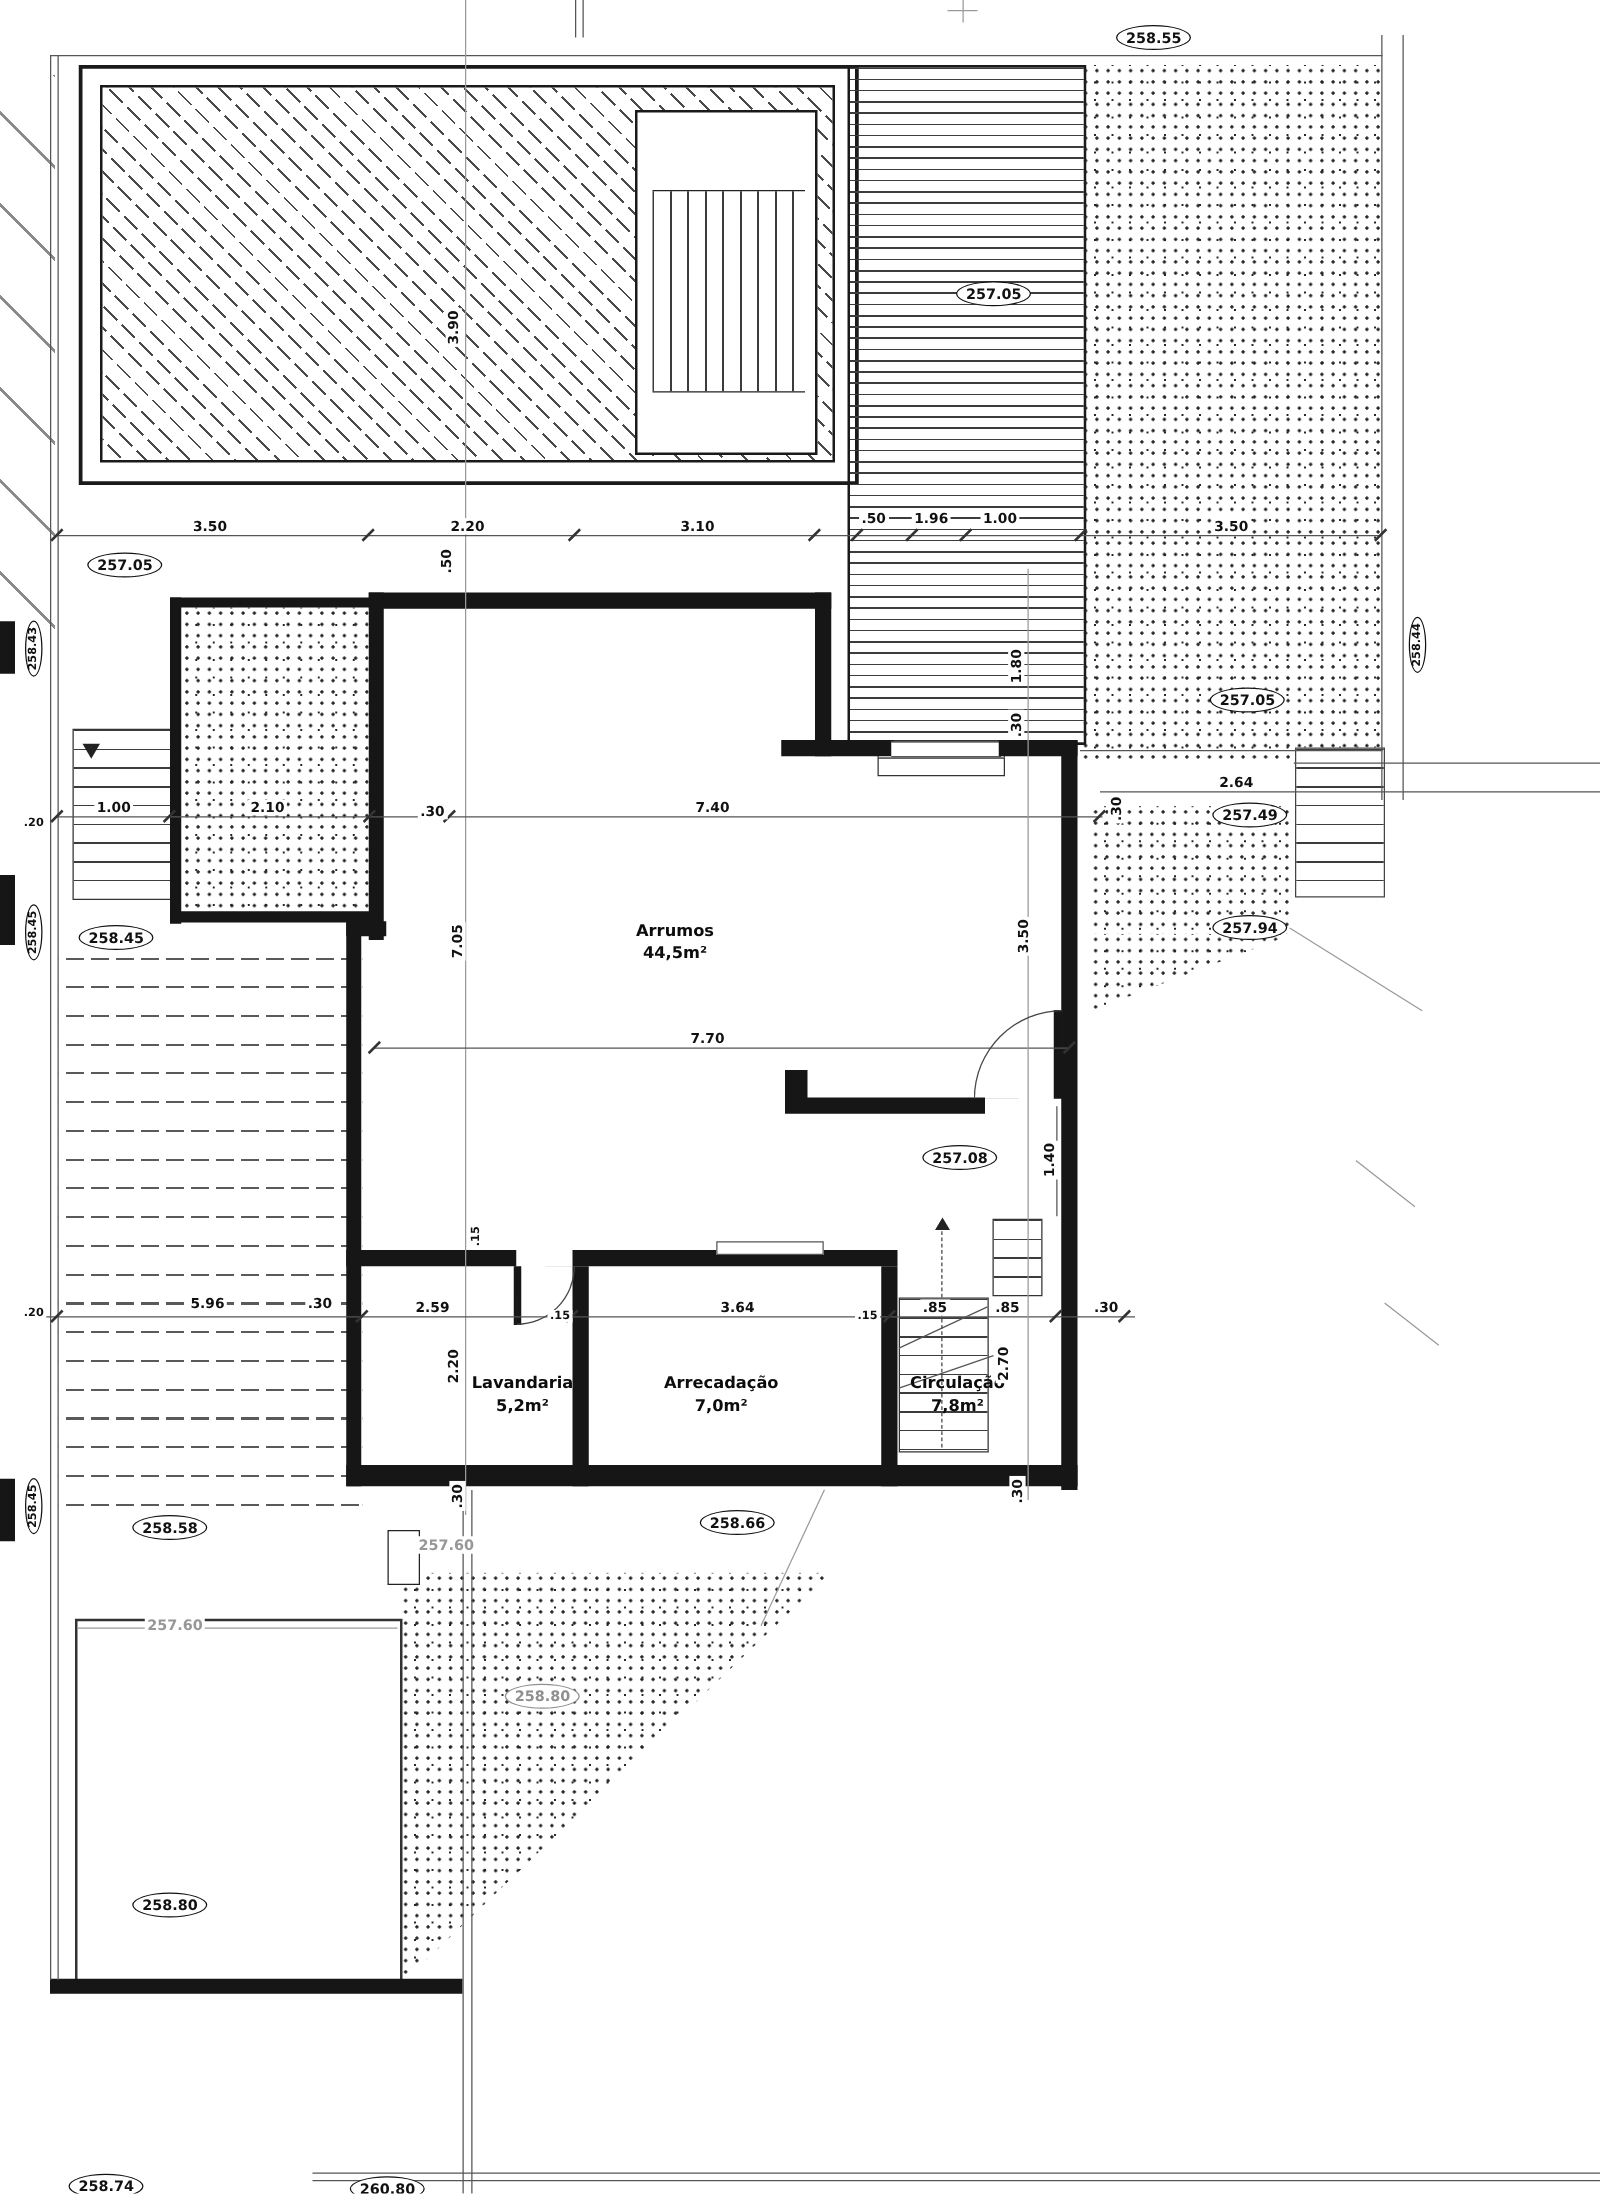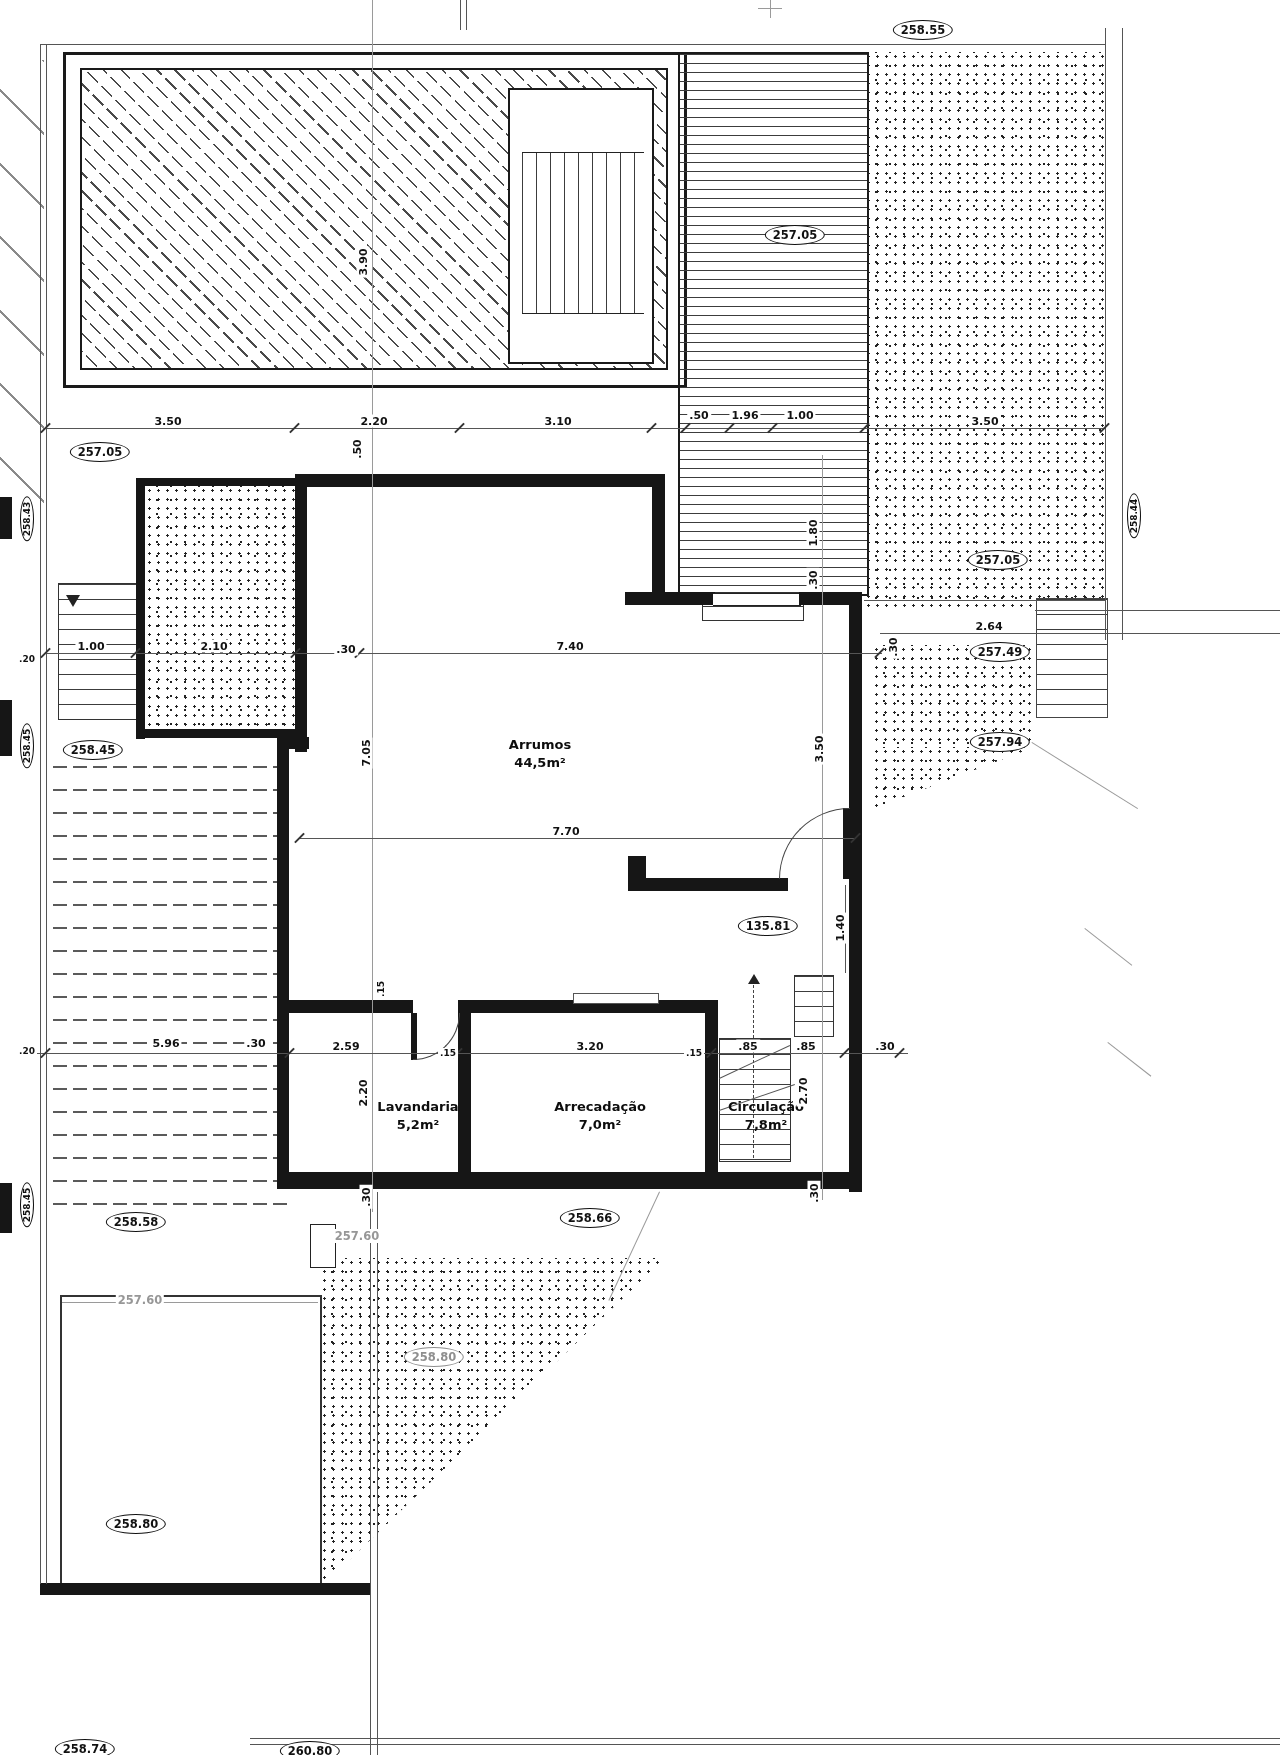--- a/index.html
+++ b/index.html
@@ -157,37 +157,37 @@
   <div class="tick" style="left:849px;top:837px"></div>
 
   <div class="room-label" style="left:540px;top:754px">
     <div>Arrumos</div>
     <div>44,5m²</div>
   </div>
   <div class="room-label" style="left:418px;top:1116px">
     <div>Lavandaria</div>
     <div>5,2m²</div>
   </div>
-  <div class="room-label" style="left:600px;top:1116px">
+  <div class="room-label" style="left:577px;top:1116px">
     <div>Arrecadação</div>
     <div>7,0m²</div>
   </div>
   <div class="room-label" style="left:766px;top:1116px">
     <div>Circulação</div>
     <div>7,8m²</div>
   </div>
 
   <span class="lvl" style="left:923px;top:30px">258.55</span>
   <span class="lvl" style="left:795px;top:235px">257.05</span>
   <span class="lvl" style="left:100px;top:452px">257.05</span>
   <span class="lvl" style="left:998px;top:560px">257.05</span>
   <span class="lvl" style="left:1000px;top:652px">257.49</span>
   <span class="lvl" style="left:1000px;top:742px">257.94</span>
   <span class="lvl" style="left:93px;top:750px">258.45</span>
-  <span class="lvl" style="left:768px;top:926px">135.81</span>
+  <span class="lvl" style="left:768px;top:926px">257.08</span>
   <span class="lvl" style="left:136px;top:1222px">258.58</span>
   <span class="lvl" style="left:590px;top:1218px">258.66</span>
   <span class="lvl" style="left:136px;top:1524px">258.80</span>
   <span class="graytxt" style="left:357px;top:1236px">257.60</span>
   <span class="graytxt" style="left:140px;top:1300px">257.60</span>
   <span class="lvl gray" style="left:434px;top:1357px">258.80</span>
   <span class="lvl" style="left:85px;top:1749px">258.74</span>
   <span class="lvl" style="left:310px;top:1751px">260.80</span>
   <span class="lvl rot" style="left:27px;top:519px">258.43</span>
   <span class="lvl rot" style="left:27px;top:746px">258.45</span>
@@ -214,21 +214,21 @@
   <span class="dim v" style="left:363px;top:262px">3.90</span>
   <span class="dim v" style="left:366px;top:753px">7.05</span>
   <span class="dim v" style="left:819px;top:749px">3.50</span>
   <span class="dim" style="left:566px;top:831px">7.70</span>
   <span class="dim v" style="left:840px;top:928px">1.40</span>
   <span class="dim sm" style="left:27px;top:1051px">.20</span>
   <span class="dim" style="left:166px;top:1043px">5.96</span>
   <span class="dim" style="left:256px;top:1043px">.30</span>
   <span class="dim" style="left:346px;top:1046px">2.59</span>
   <span class="dim sm" style="left:448px;top:1053px">.15</span>
-  <span class="dim" style="left:590px;top:1046px">3.20</span>
+  <span class="dim" style="left:590px;top:1046px">3.64</span>
   <span class="dim sm" style="left:694px;top:1053px">.15</span>
   <span class="dim" style="left:748px;top:1046px">.85</span>
   <span class="dim" style="left:806px;top:1046px">.85</span>
   <span class="dim" style="left:885px;top:1046px">.30</span>
   <span class="dim v" style="left:363px;top:1093px">2.20</span>
   <span class="dim v" style="left:803px;top:1091px">2.70</span>
   <span class="dim v" style="left:366px;top:1197px">.30</span>
   <span class="dim v" style="left:814px;top:1193px">.30</span>
   <span class="dim v sm" style="left:381px;top:989px">.15</span>
 

